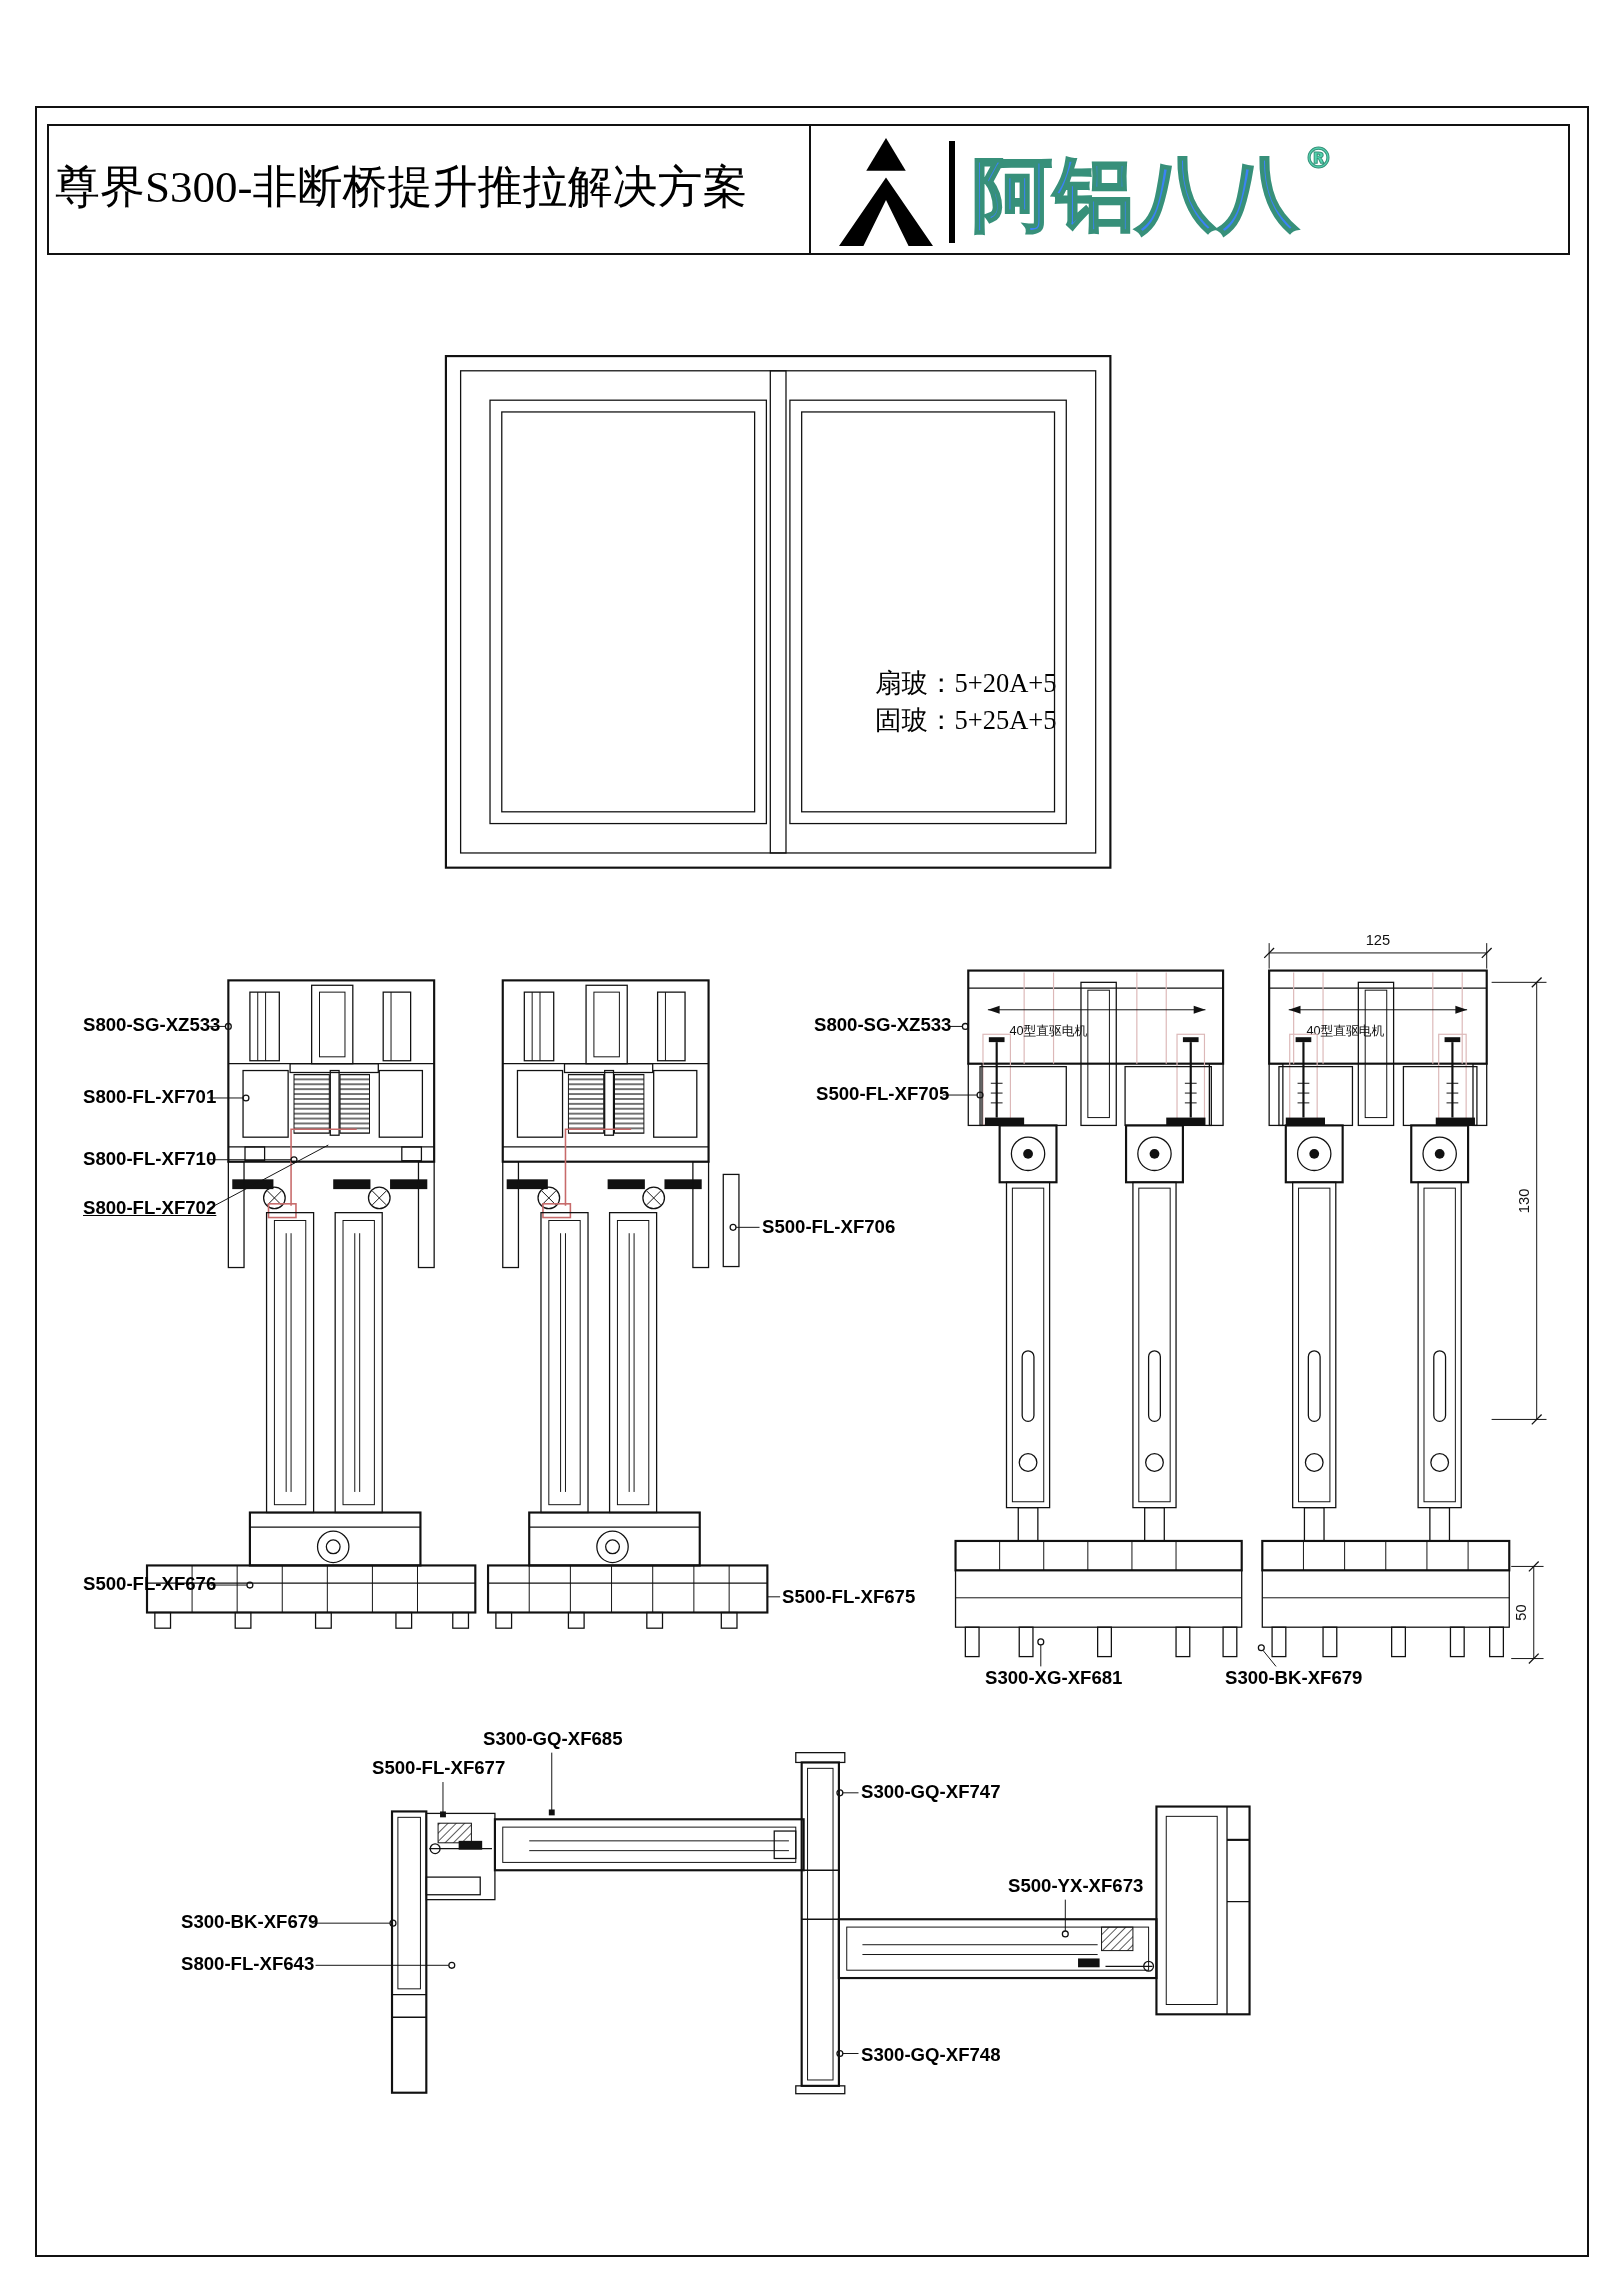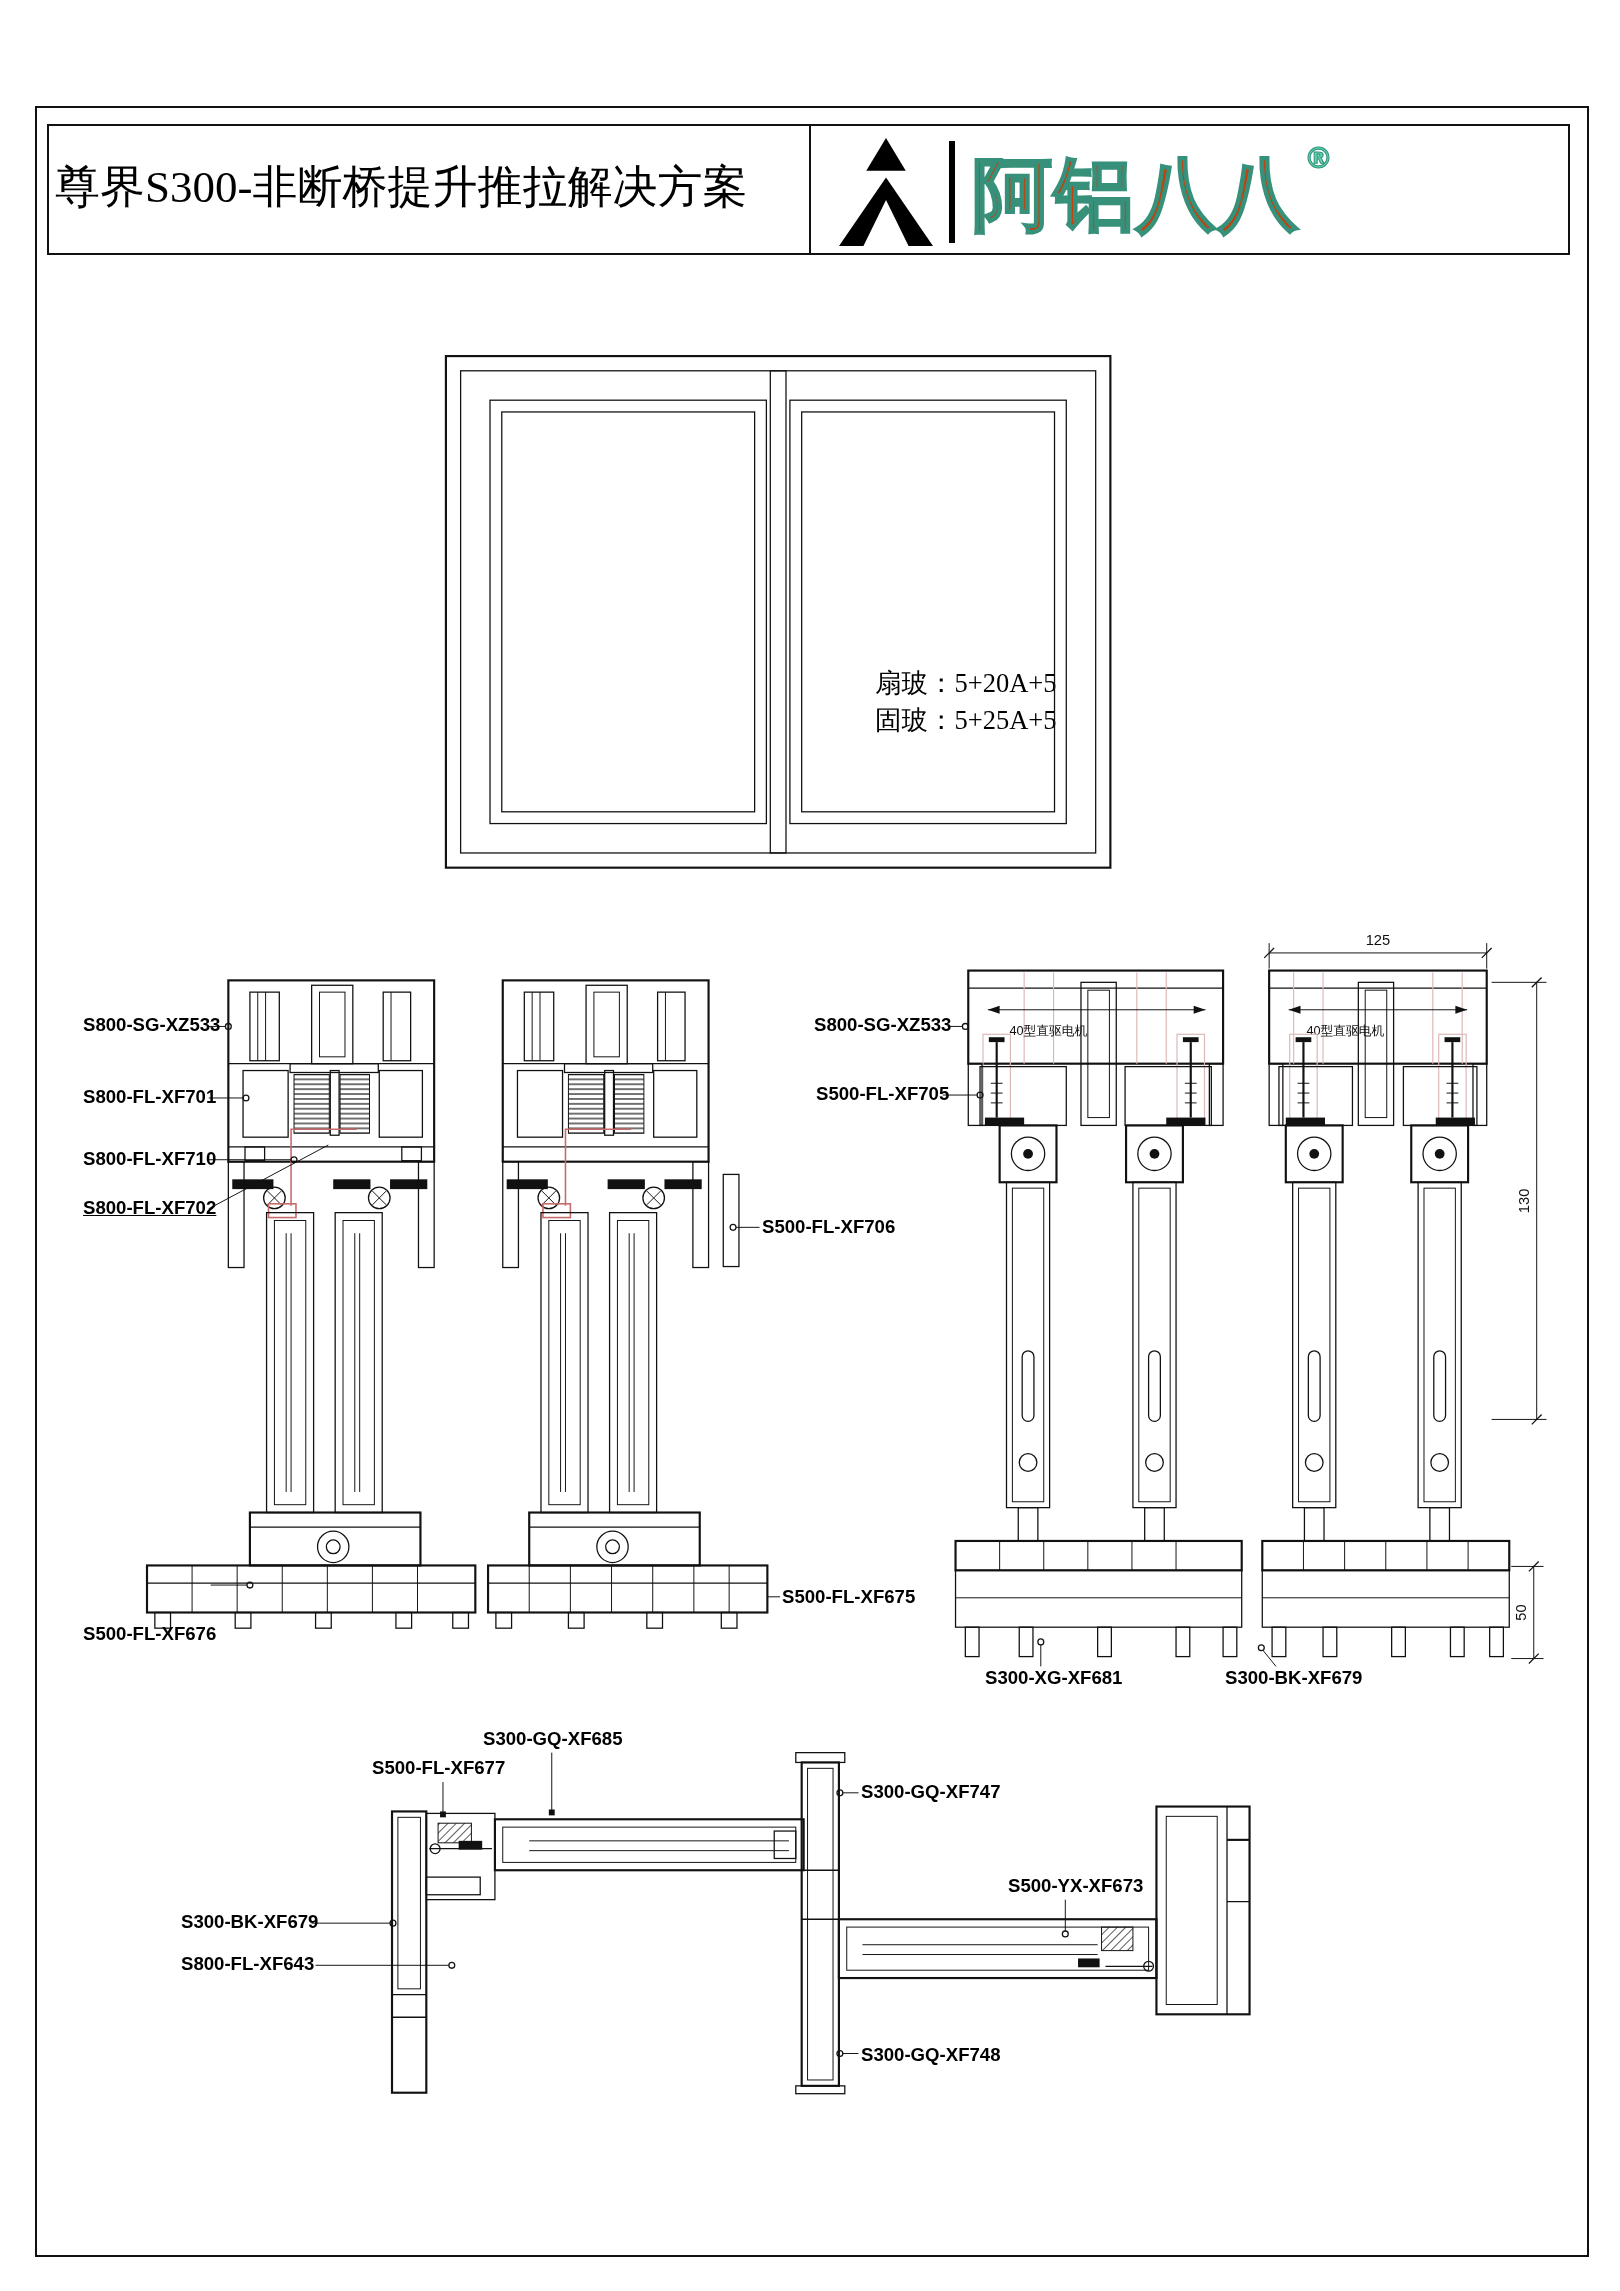--- a/index.html
+++ b/index.html
@@ -8,21 +8,21 @@
   .abs{position:absolute;}
   
   #page-border{left:35px;top:106px;width:1550px;height:2147px;border:2.5px solid #111;}
   #title-box{left:47px;top:124px;width:1519px;height:127px;border:2px solid #111;}
   #title-divider{left:809px;top:124px;width:0;height:129px;border-left:2px solid #111;}
   #doc-title{left:55px;top:124px;width:745px;height:127px;
              font:400 45px/127px "Liberation Serif",serif;white-space:nowrap;}
   
   #logo{left:839px;top:137px;height:110px;display:flex;align-items:center;}
   #logo-bar{width:5.9px;height:102px;background:#000;margin:0 17.6px 0 15.7px;}
-  #brand-text{font:700 80px/98px "DejaVu Sans",sans-serif;color:#c2410c;
+  #brand-text{font:700 80px/98px "DejaVu Sans",sans-serif;color:#3b82f6;
               -webkit-text-stroke:2px #37907a;letter-spacing:2px;white-space:nowrap;}
   #brand-reg{font:700 29px "DejaVu Sans",sans-serif;color:#54d6b0;-webkit-text-stroke:1px #37907a;
              vertical-align:54px;margin-left:3.9px;}
   
   #subtitle{left:147px;top:288px;font:400 39px/47px "Liberation Serif",serif;white-space:nowrap;}
   
   #glass-note{left:875px;top:665px;font:400 26.5px/37px "Liberation Serif",serif;white-space:nowrap;}
   
   .cad-label{position:absolute;font:700 18.6px/20.6px "Liberation Sans",sans-serif;white-space:nowrap;}
   
@@ -437,21 +437,21 @@
         <circle class="ln" cx="1087" cy="1973" r="3"></circle>
       <circle class="ln" cx="857" cy="2095" r="3"></circle>
         <line class="lnt" x1="860" y1="2095" x2="876" y2="2095"></line>
     </g>
   </svg>
 
   <div class="cad-label" style="left:83px;top:1015px;">S800-SG-XZ533</div>
   <div class="cad-label" style="left:83px;top:1087px;">S800-FL-XF701</div>
   <div class="cad-label" style="left:83px;top:1149px;">S800-FL-XF710</div>
   <div class="cad-label" style="left:83px;top:1198px;text-decoration:underline;">S800-FL-XF702</div>
-  <div class="cad-label" style="left:83px;top:1624px;">S500-FL-XF676</div>
+  <div class="cad-label" style="left:83px;top:1574px;">S500-FL-XF676</div>
 
   <div class="cad-label" style="left:762px;top:1217px;">S500-FL-XF706</div>
   <div class="cad-label" style="left:782px;top:1587px;">S500-FL-XF675</div>
 
   <div class="cad-label" style="left:814px;top:1015px;">S800-SG-XZ533</div>
   <div class="cad-label" style="left:816px;top:1084px;">S500-FL-XF705</div>
   <div class="cad-label" style="left:985px;top:1668px;">S300-XG-XF681</div>
   <div class="cad-label" style="left:1225px;top:1668px;">S300-BK-XF679</div>
 
   <div class="cad-label" style="left:483px;top:1729px;">S300-GQ-XF685</div>

